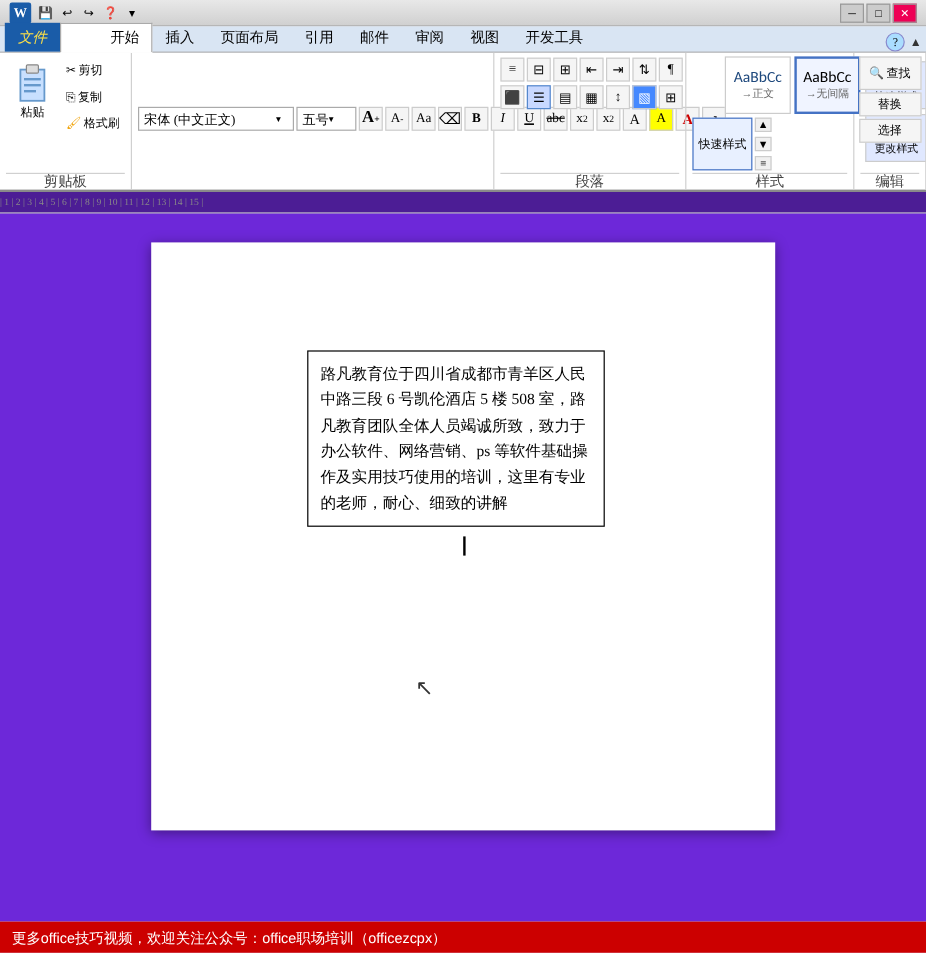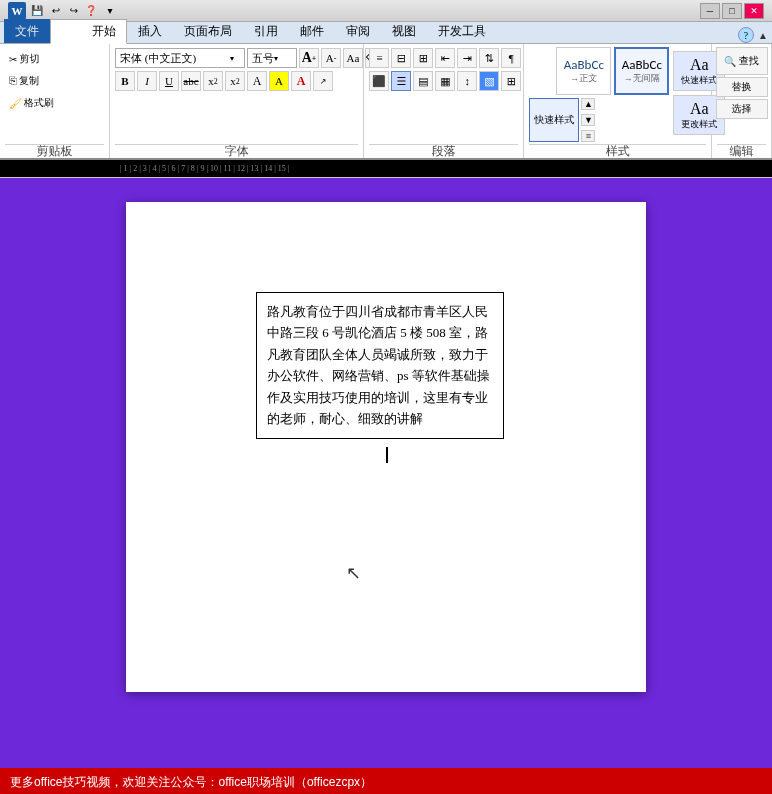--- a/index.html
+++ b/index.html
@@ -203,59 +203,71 @@
     </div>
   </div>
   <div class="title-bar-controls">
     <div class="title-bar-btn">─</div>
     <div class="title-bar-btn">□</div>
     <div class="title-bar-btn" style="background:#e05;color:#fff;">✕</div>
   </div>
 </div>
 
 <div class="ribbon-tabs">
-  <div class="ribbon-tab" style="background:#1a5ca8;color:#e5e5e5;padding:3px 10px;">文件</div>
+  <div class="ribbon-tab" style="background:#1a5ca8;color:#fde047;padding:3px 10px;font-style:italic;">文件</div>
   <div class="ribbon-tab active">开始</div>
   <div class="ribbon-tab">插入</div>
   <div class="ribbon-tab">页面布局</div>
   <div class="ribbon-tab">引用</div>
   <div class="ribbon-tab">邮件</div>
   <div class="ribbon-tab">审阅</div>
   <div class="ribbon-tab">视图</div>
   <div class="ribbon-tab">开发工具</div>
   <div style="margin-left:auto;display:flex;align-items:center;padding-right:4px;">
     <div style="width:16px;height:16px;border-radius:50%;background:#adf;border:1px solid #88c;font-size:10px;display:flex;align-items:center;justify-content:center;">?</div>
     <div style="font-size:10px;margin-left:4px;color:#333;">▲</div>
   </div>
 </div>
 
 <div class="ribbon-main" style="min-height:95px;align-items:stretch;">
 
   <div class="group-container" style="min-width:110px;">
     <div class="group-top">
+      <div class="big-icon-btn">
+        <div class="big-icon-shape">
+          <svg width="30" height="38" viewBox="0 0 30 38">
+            <rect x="5" y="8" width="20" height="26" fill="#c8e0ff" stroke="#6699cc" stroke-width="1.5"></rect>
+            <rect x="10" y="4" width="10" height="7" rx="1" fill="#ddd" stroke="#888" stroke-width="1"></rect>
+            <rect x="8" y="15" width="14" height="2" fill="#6699cc"></rect>
+            <rect x="8" y="20" width="14" height="2" fill="#6699cc"></rect>
+            <rect x="8" y="25" width="10" height="2" fill="#6699cc"></rect>
+          </svg>
+        </div>
+        <div class="big-icon-label">粘贴</div>
+      </div>
       <div style="display:flex;flex-direction:column;gap:2px;padding-top:2px;">
         <div class="small-btn">
           <span>✂</span>
           <span>剪切</span>
         </div>
         <div class="small-btn">
           <span>⎘</span>
           <span>复制</span>
         </div>
         <div class="small-btn">
           <span style="color:#f0a000;">🖌</span>
           <span>格式刷</span>
         </div>
       </div>
     </div>
     <div class="group-label-row">剪贴板</div>
   </div>
 
   <div class="group-container" style="min-width:200px;">
-    <div class="group-top" style="flex-direction:column;gap:2px;">
+    <div class="group-top" style="flex-direction:row;gap:2px;margin-top:41px;">
 
       <div class="row2">
         <div class="font-dropdown font-name" style="font-family:SimSun,serif;width:130px;border:1px solid #aaa;">
           <span style="font-size:11px;overflow:hidden;white-space:nowrap;width:110px;display:inline-block;">宋体 (中文正文)</span>
           <span class="dropdown-arrow">▾</span>
         </div>
         <div class="font-dropdown" style="width:50px;border:1px solid #aaa;">
           <span style="font-size:11px;">五号</span>
           <span class="dropdown-arrow">▾</span>
         </div>
@@ -275,21 +287,20 @@
           </div>
         <div class="font-btn" style="text-decoration:line-through;">abc</div>
         <div class="font-btn">x<sub style="font-size:8px;">2</sub></div>
         <div class="font-btn">x<sup style="font-size:8px;">2</sup></div>
         <div class="font-btn" style="font-size:12px;">A</div>
         <div class="font-btn" style="background:#ffff00;font-size:11px;">A</div>
         <div class="font-btn" style="color:#c00;font-size:12px;font-weight:bold;">A</div>
         <div class="font-btn" style="font-size:8px;">↗</div>
       </div>
     </div>
-    <div class="group-label-row">字体</div>
   </div>
 
   <div class="group-container" style="min-width:160px;">
     <div class="group-top" style="flex-direction:column;gap:2px;">
       <div class="row2">
         <div class="font-btn">≡</div>
         <div class="font-btn">⊟</div>
         <div class="font-btn">⊞</div>
         <div class="font-btn">⇤</div>
         <div class="font-btn">⇥</div>
@@ -360,21 +371,21 @@
       </div>
       <div style="width:52px;height:20px;border:1px solid #ccc;background:#f5f5f5;display:flex;align-items:center;justify-content:center;cursor:pointer;font-size:10px;">
         <span>选择</span>
       </div>
     </div>
     <div class="group-label-row">编辑</div>
   </div>
 
 </div>
 
-<div style="height:18px;background:#000000;border-bottom:1px solid #ccc;display:flex;align-items:center;padding-left:120px;font-size:8px;color:#888;">
+<div style="height:18px;background:#4c1d95;border-bottom:1px solid #ccc;display:flex;align-items:center;font-size:8px;color:#888;">
   <span>|  1  |  2  |  3  |  4  |  5  |  6  |  7  |  8  |  9  | 10 | 11 | 12 | 13 | 14 | 15 |</span>
 </div>
 
 <div class="page-area" style="height:590px;">
   <div class="word-page">
 
     <div style="position:absolute;top:90px;left:130px;width:248px;">
       <div class="bordered-box">
         <span>路凡教育位于四川省成都市青羊区人民中路三段 6 号凯伦酒店 5 楼 508 室，路凡教育团队全体人员竭诚所致，致力于办公软件、网络营销、ps 等软件基础操作及实用技巧使用的培训，这里有专业的老师，耐心、细致的讲解</span>
       </div>

